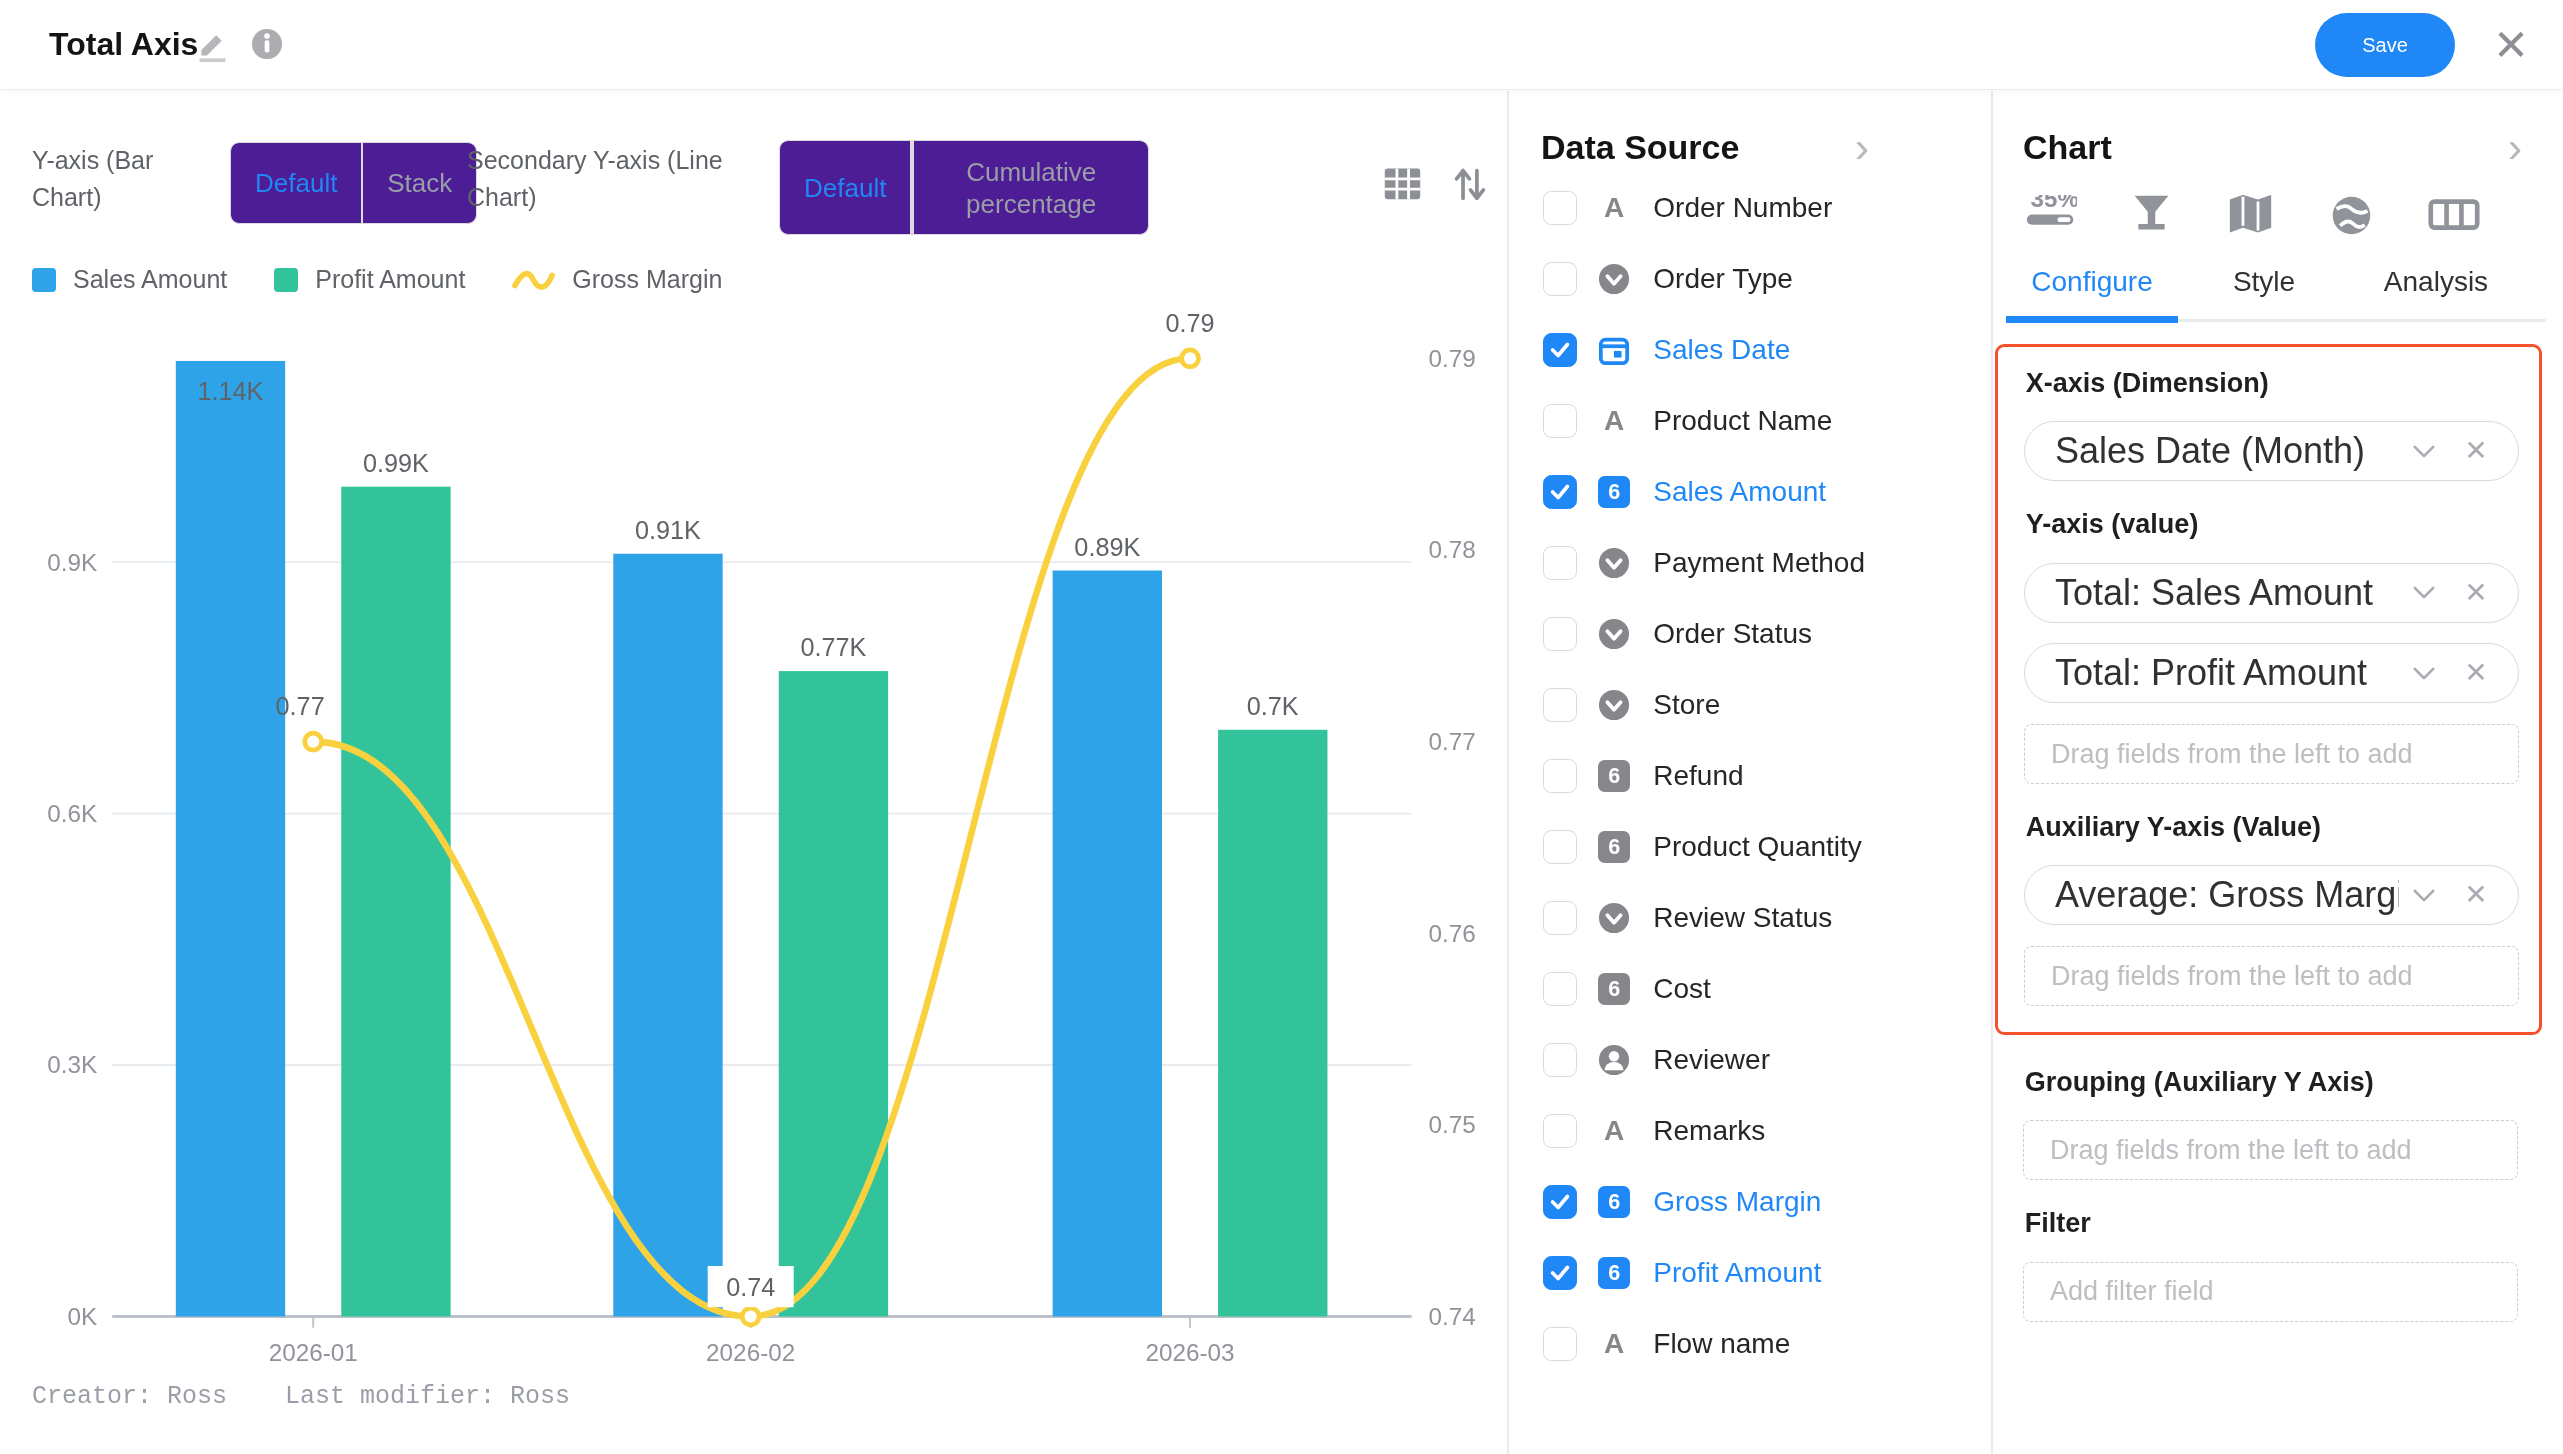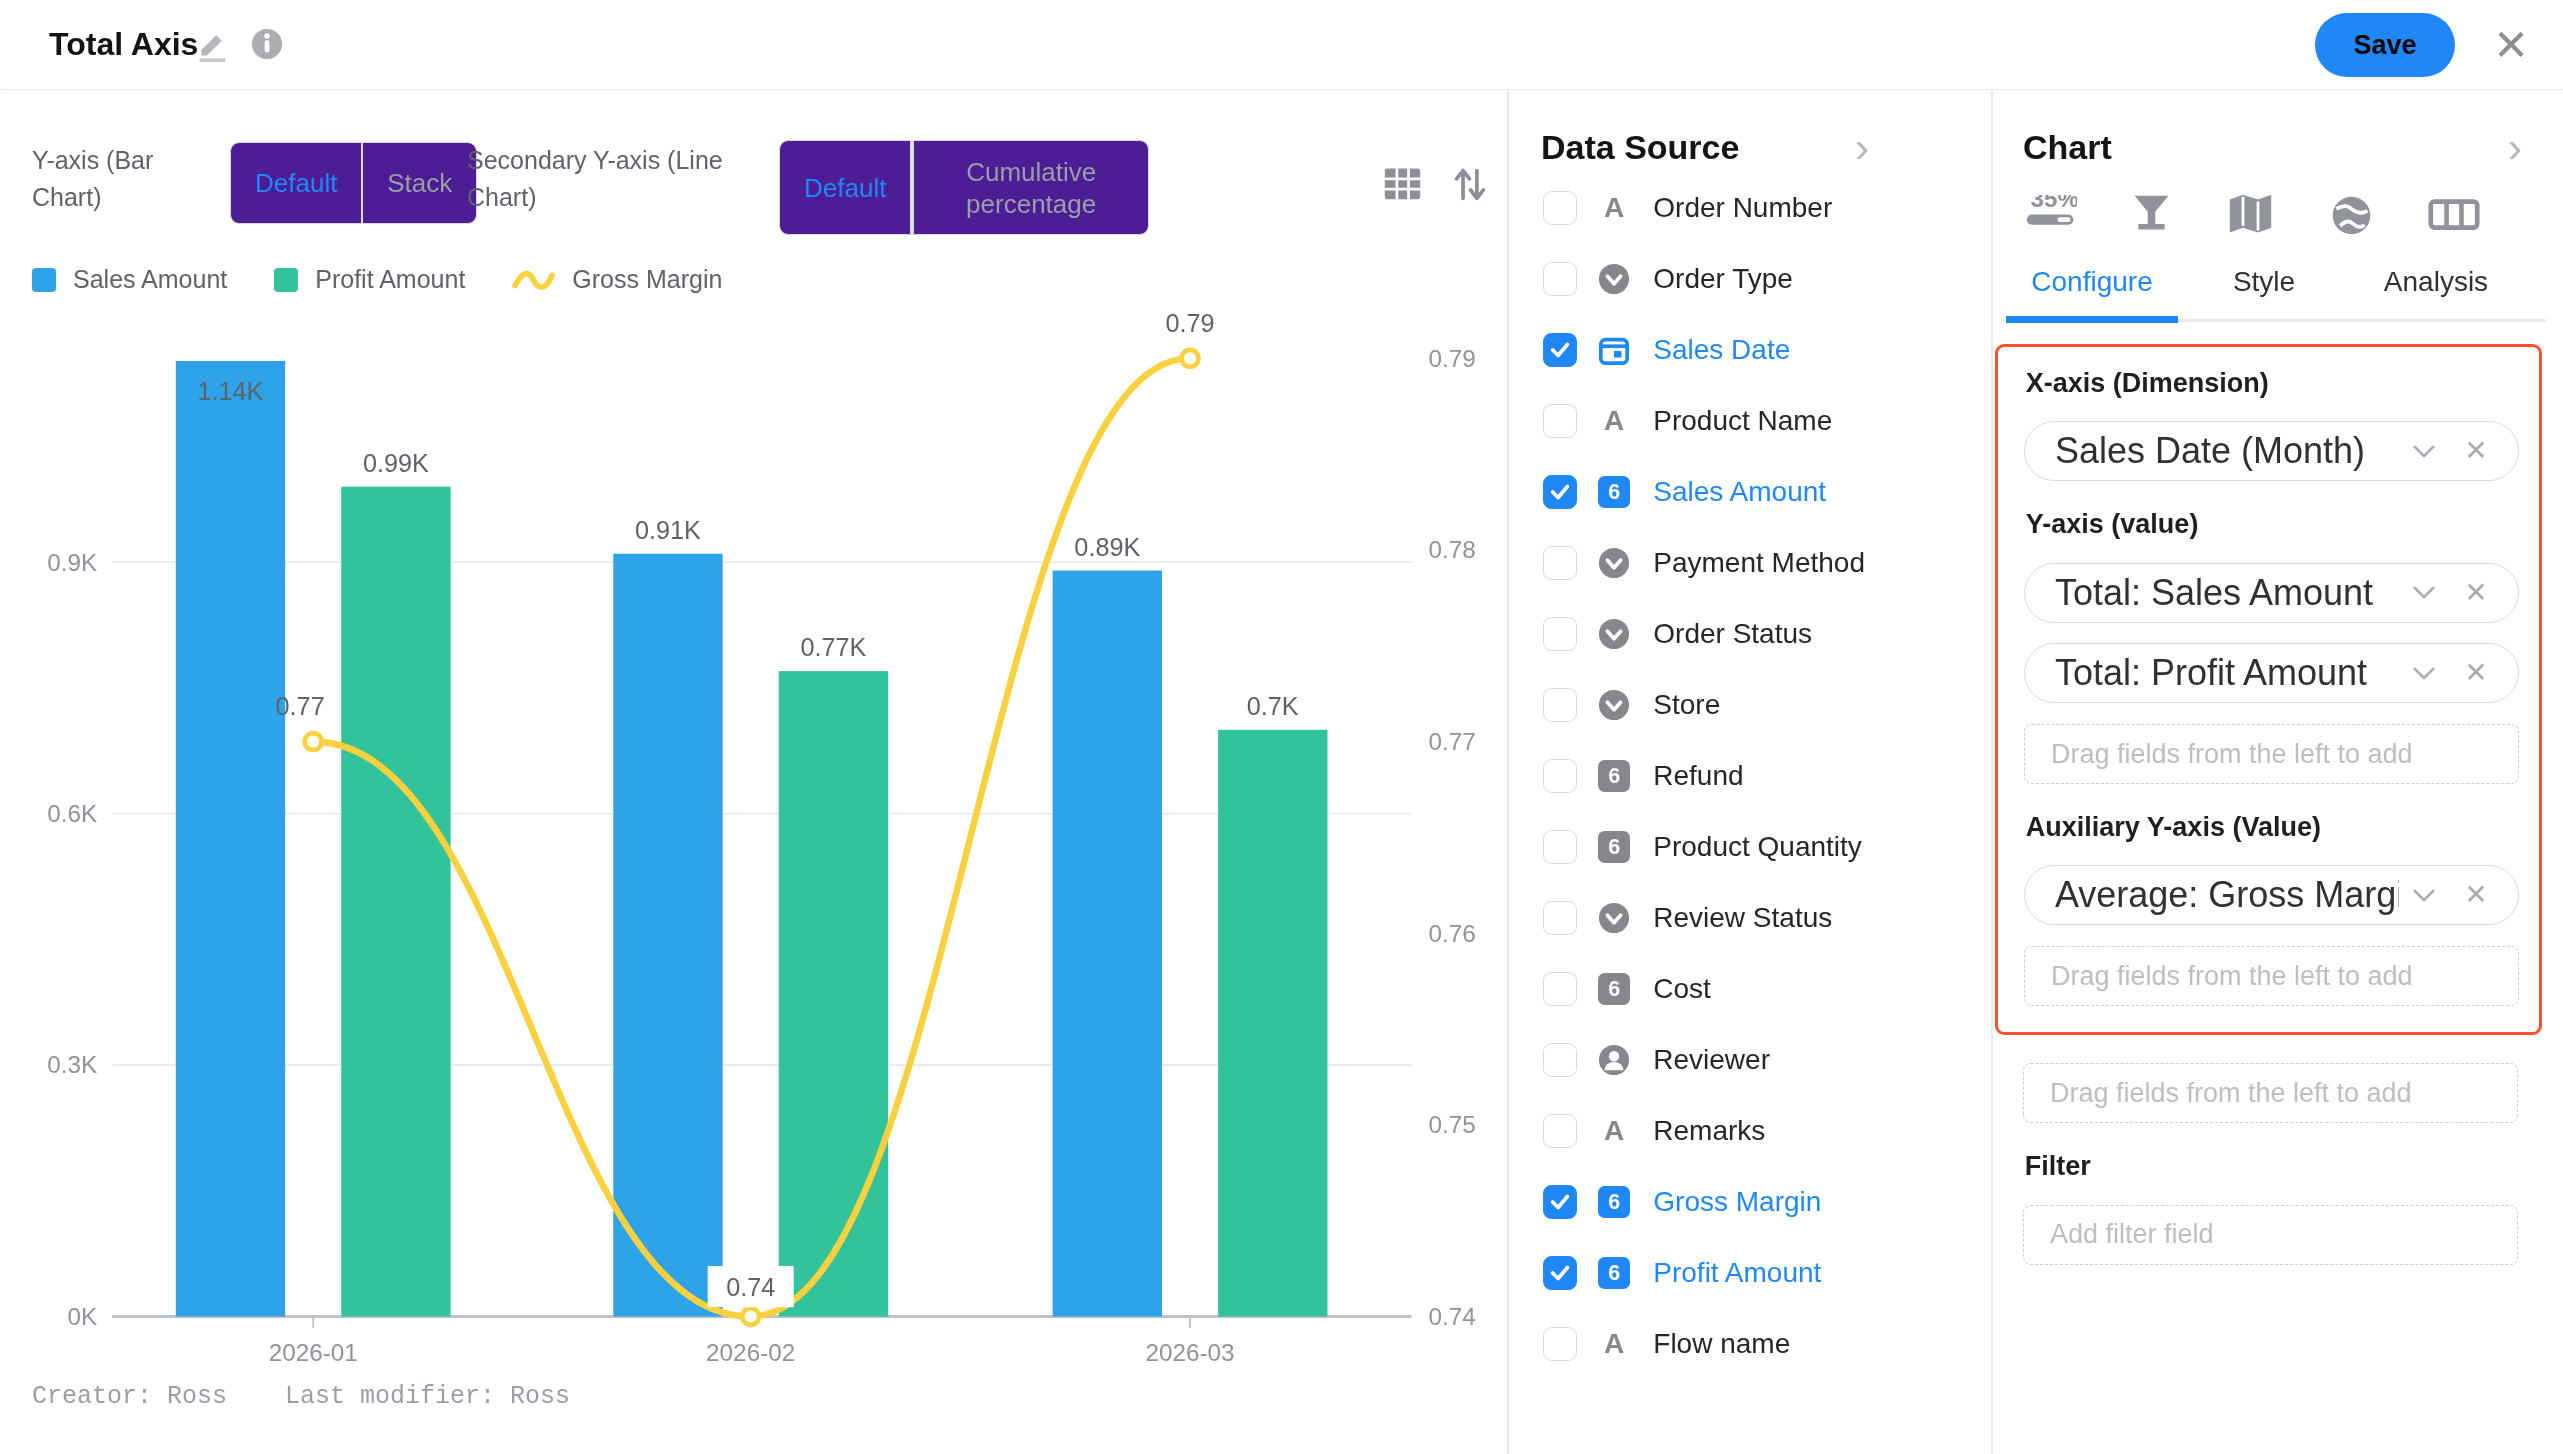--- a/index.html
+++ b/index.html
@@ -7,21 +7,21 @@
     font-family:"Liberation Sans","DejaVu Sans",sans-serif; }
   #root { position:absolute; inset:0; width:2563px; height:1454px; background:#fff; }
 
   
   .hdr { position:absolute; top:0; left:0; right:0; height:90px; background:#fff;
          border-bottom:1.9px solid #ECECEC; box-shadow:0 1.9px 7.5px rgba(0,0,0,.04); z-index:5; }
   .hdr-title { position:absolute; left:49px; top:26px; font-size:32px; font-weight:bold; color:#141414; }
   .hdr-edit { position:absolute; left:194px; top:26px; width:37px; height:37px; }
   .hdr-info { position:absolute; left:251px; top:28px; width:32px; height:32px; }
   .save-btn { position:absolute; right:108px; top:13px; width:140px; height:64px; border-radius:32px;
-              background:#1F88F6; color:#000000; font-size:27px; font-weight:bold; border:none;
+              background:#1F88F6; color:#ffffff; font-size:20px; font-weight:normal; border:none;
               display:flex; align-items:center; justify-content:center; cursor:pointer; }
   .hdr-close { position:absolute; right:34px; top:20.6px; font-size:43px; color:#8C8F94; line-height:49px; cursor:pointer; }
 
   
   .vdiv { position:absolute; top:91px; bottom:0; width:1.9px; background:#EAEAEA; }
 
   
   .tb-label { position:absolute; font-size:25px; color:#5F6368; line-height:37px; }
   .toggle { position:absolute; display:flex; align-items:stretch; border:1.9px solid #DCDCDC;
             border-radius:9.3px; background:#4c1d95; overflow:hidden; }
@@ -451,20 +451,21 @@
               <svg width="24" height="15" viewBox="0 0 26 16" style="margin-left:13px;flex:none">
                 <polyline points="3,3 13,13 23,3" fill="none" stroke="#A9ACB2" stroke-width="3" stroke-linecap="round" stroke-linejoin="round"></polyline>
               </svg>
               <span class="pill-x">✕</span>
             </div>
             <div class="drop">Drag fields from the left to add</div>
           </div>
         </div>
       <div class="tail-box" id="tail-box">
           <div class="sec">
+            <div class="sec-label">Grouping (Auxiliary Y Axis)</div>
             <div class="drop">Drag fields from the left to add</div>
           </div>
           <div class="sec">
             <div class="sec-label">Filter</div>
             <div class="drop">Add filter field</div>
           </div>
         </div>
     </div>
   </div>
 

